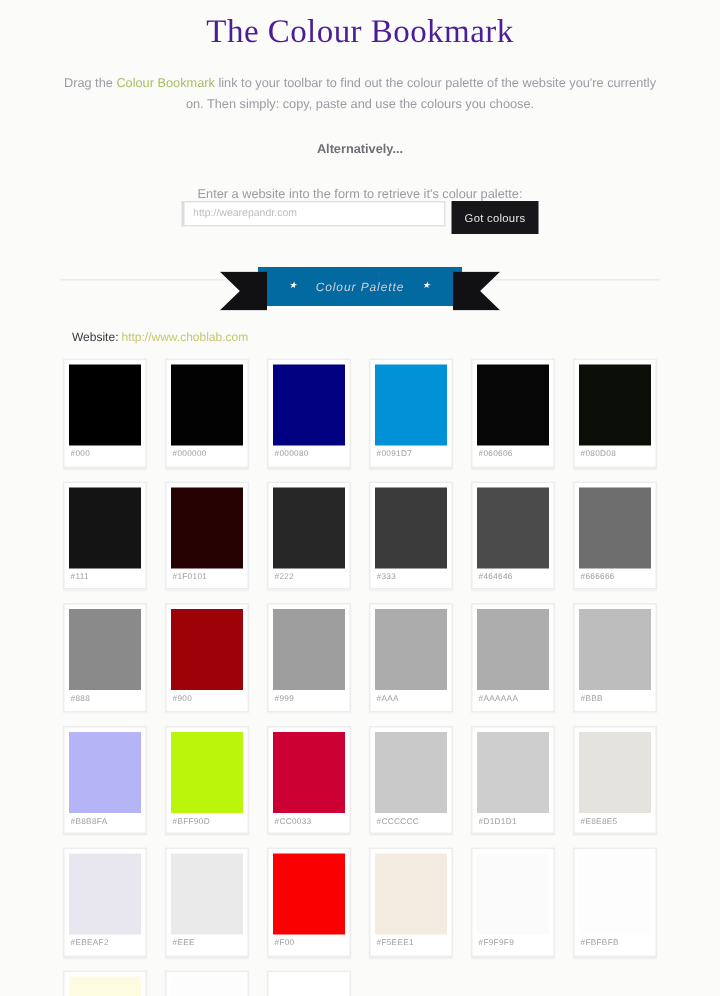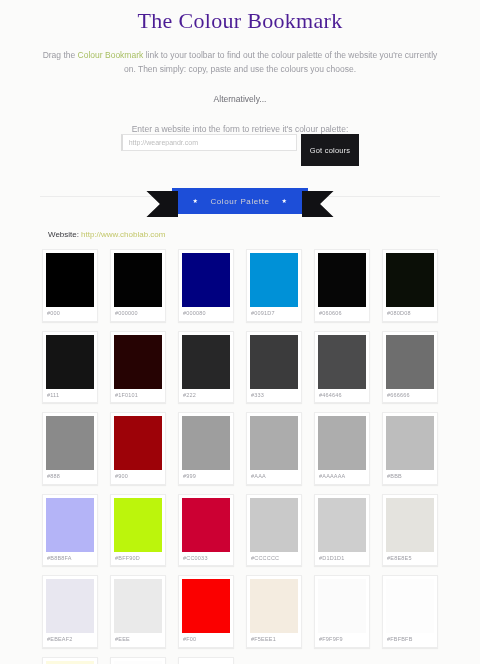--- a/index.html
+++ b/index.html
@@ -49,20 +49,21 @@
 
   .tagline .bm-link {
     color: #a8bf63;
     text-decoration: none;
   }
 
   .alternatively {
     font-size: 8.5px;
     color: #6e6e75;
     margin-top: 18px;
+    font-weight: bold;
   }
 
   .form-label {
     font-size: 8.5px;
     color: #9b9ba2;
     margin-top: 20px;
   }
 
   
   .url-form {
@@ -81,21 +82,21 @@
     font-family: "Liberation Sans", sans-serif;
     font-size: 7px;
     color: #b3b3b3;
     padding: 0 6px;
     outline: none;
   }
 
   .url-input::placeholder { color: #bdbdbd; }
 
   .submit-btn {
-    height: 32px;
+    height: 22px;
     background: #17171a;
     color: #e9e9ea;
     border: none;
     font-family: "Liberation Sans", sans-serif;
     font-size: 7.5px;
     padding: 0 9px;
     cursor: pointer;
     letter-spacing: .2px;
     text-align: right;
   }
@@ -117,27 +118,28 @@
     justify-content: center;
     align-items: center;
   }
 
   .ribbon {
     position: relative;
     display: flex;
     align-items: center;
     justify-content: center;
     gap: 12px;
-    background: #1d4ed8;
+    background: #0369a1;
     color: #cfcfd4;
     font-size: 8px;
     letter-spacing: .6px;
     height: 26px;
     padding: 0 20px;
     z-index: 2;
+    font-style: italic;
   }
 
   .ribbon-tail {
     position: absolute;
     top: 3px;
     width: 32px;
     height: 26px;
     background: #111114;
     z-index: 1;
   }

